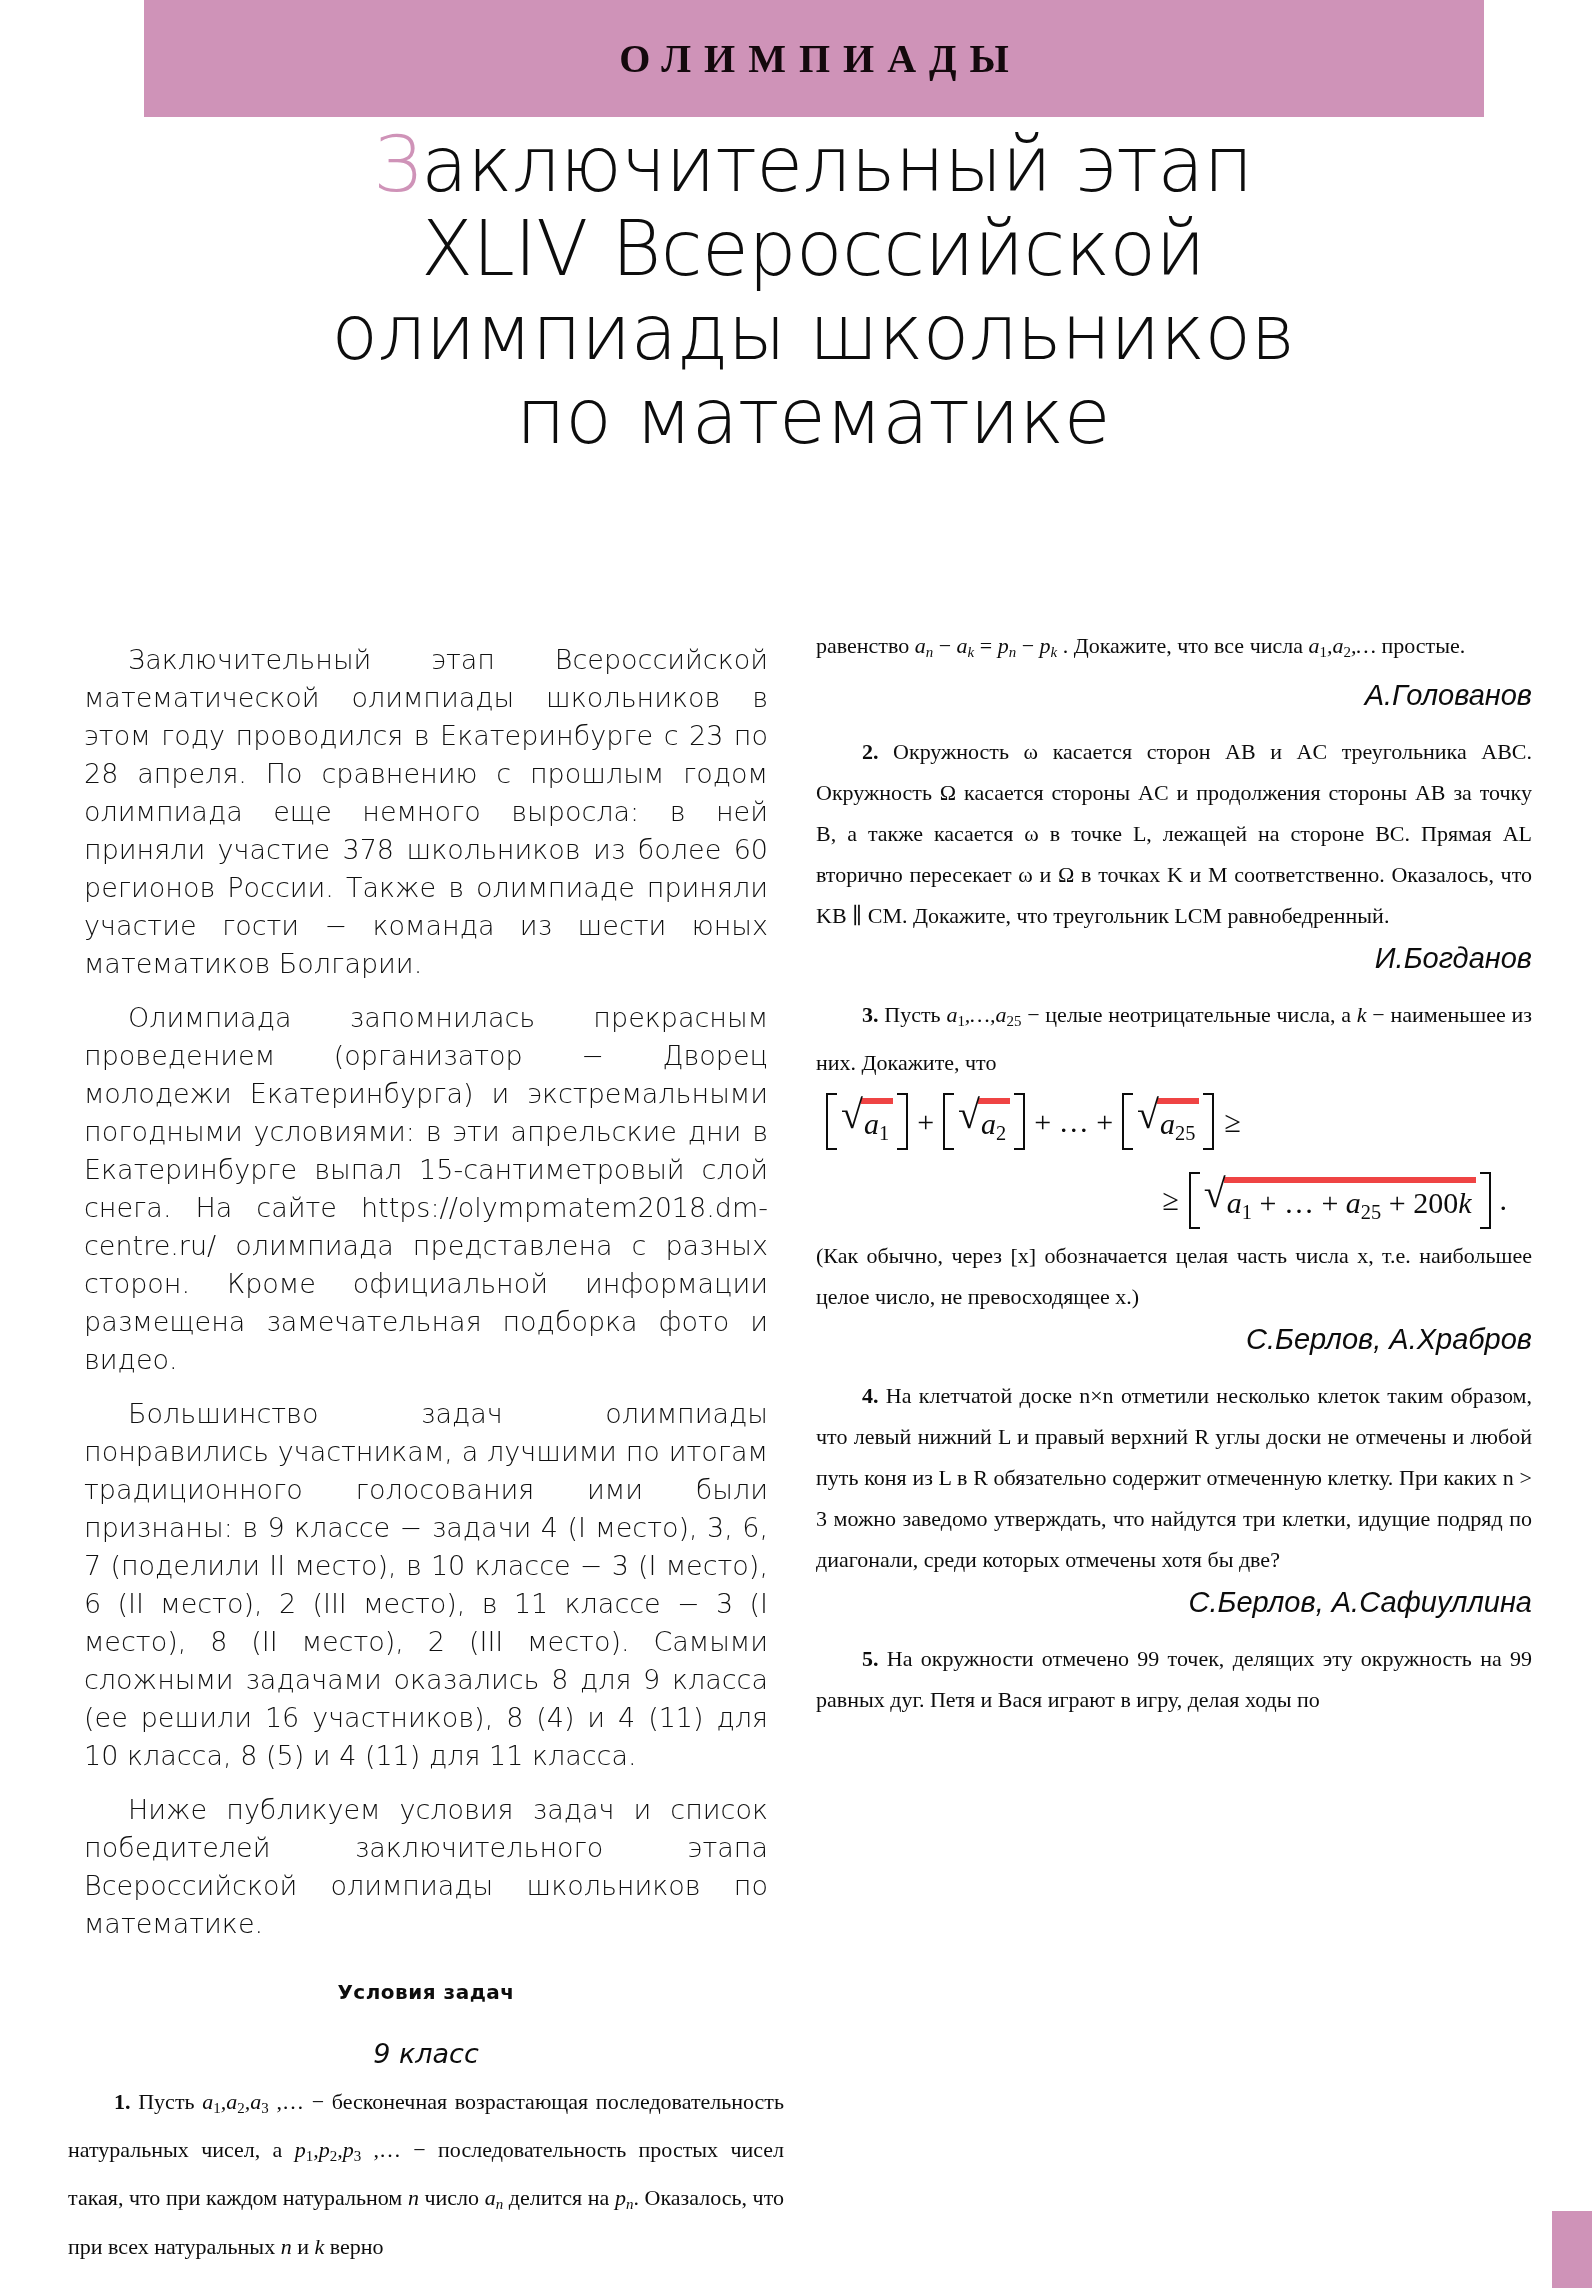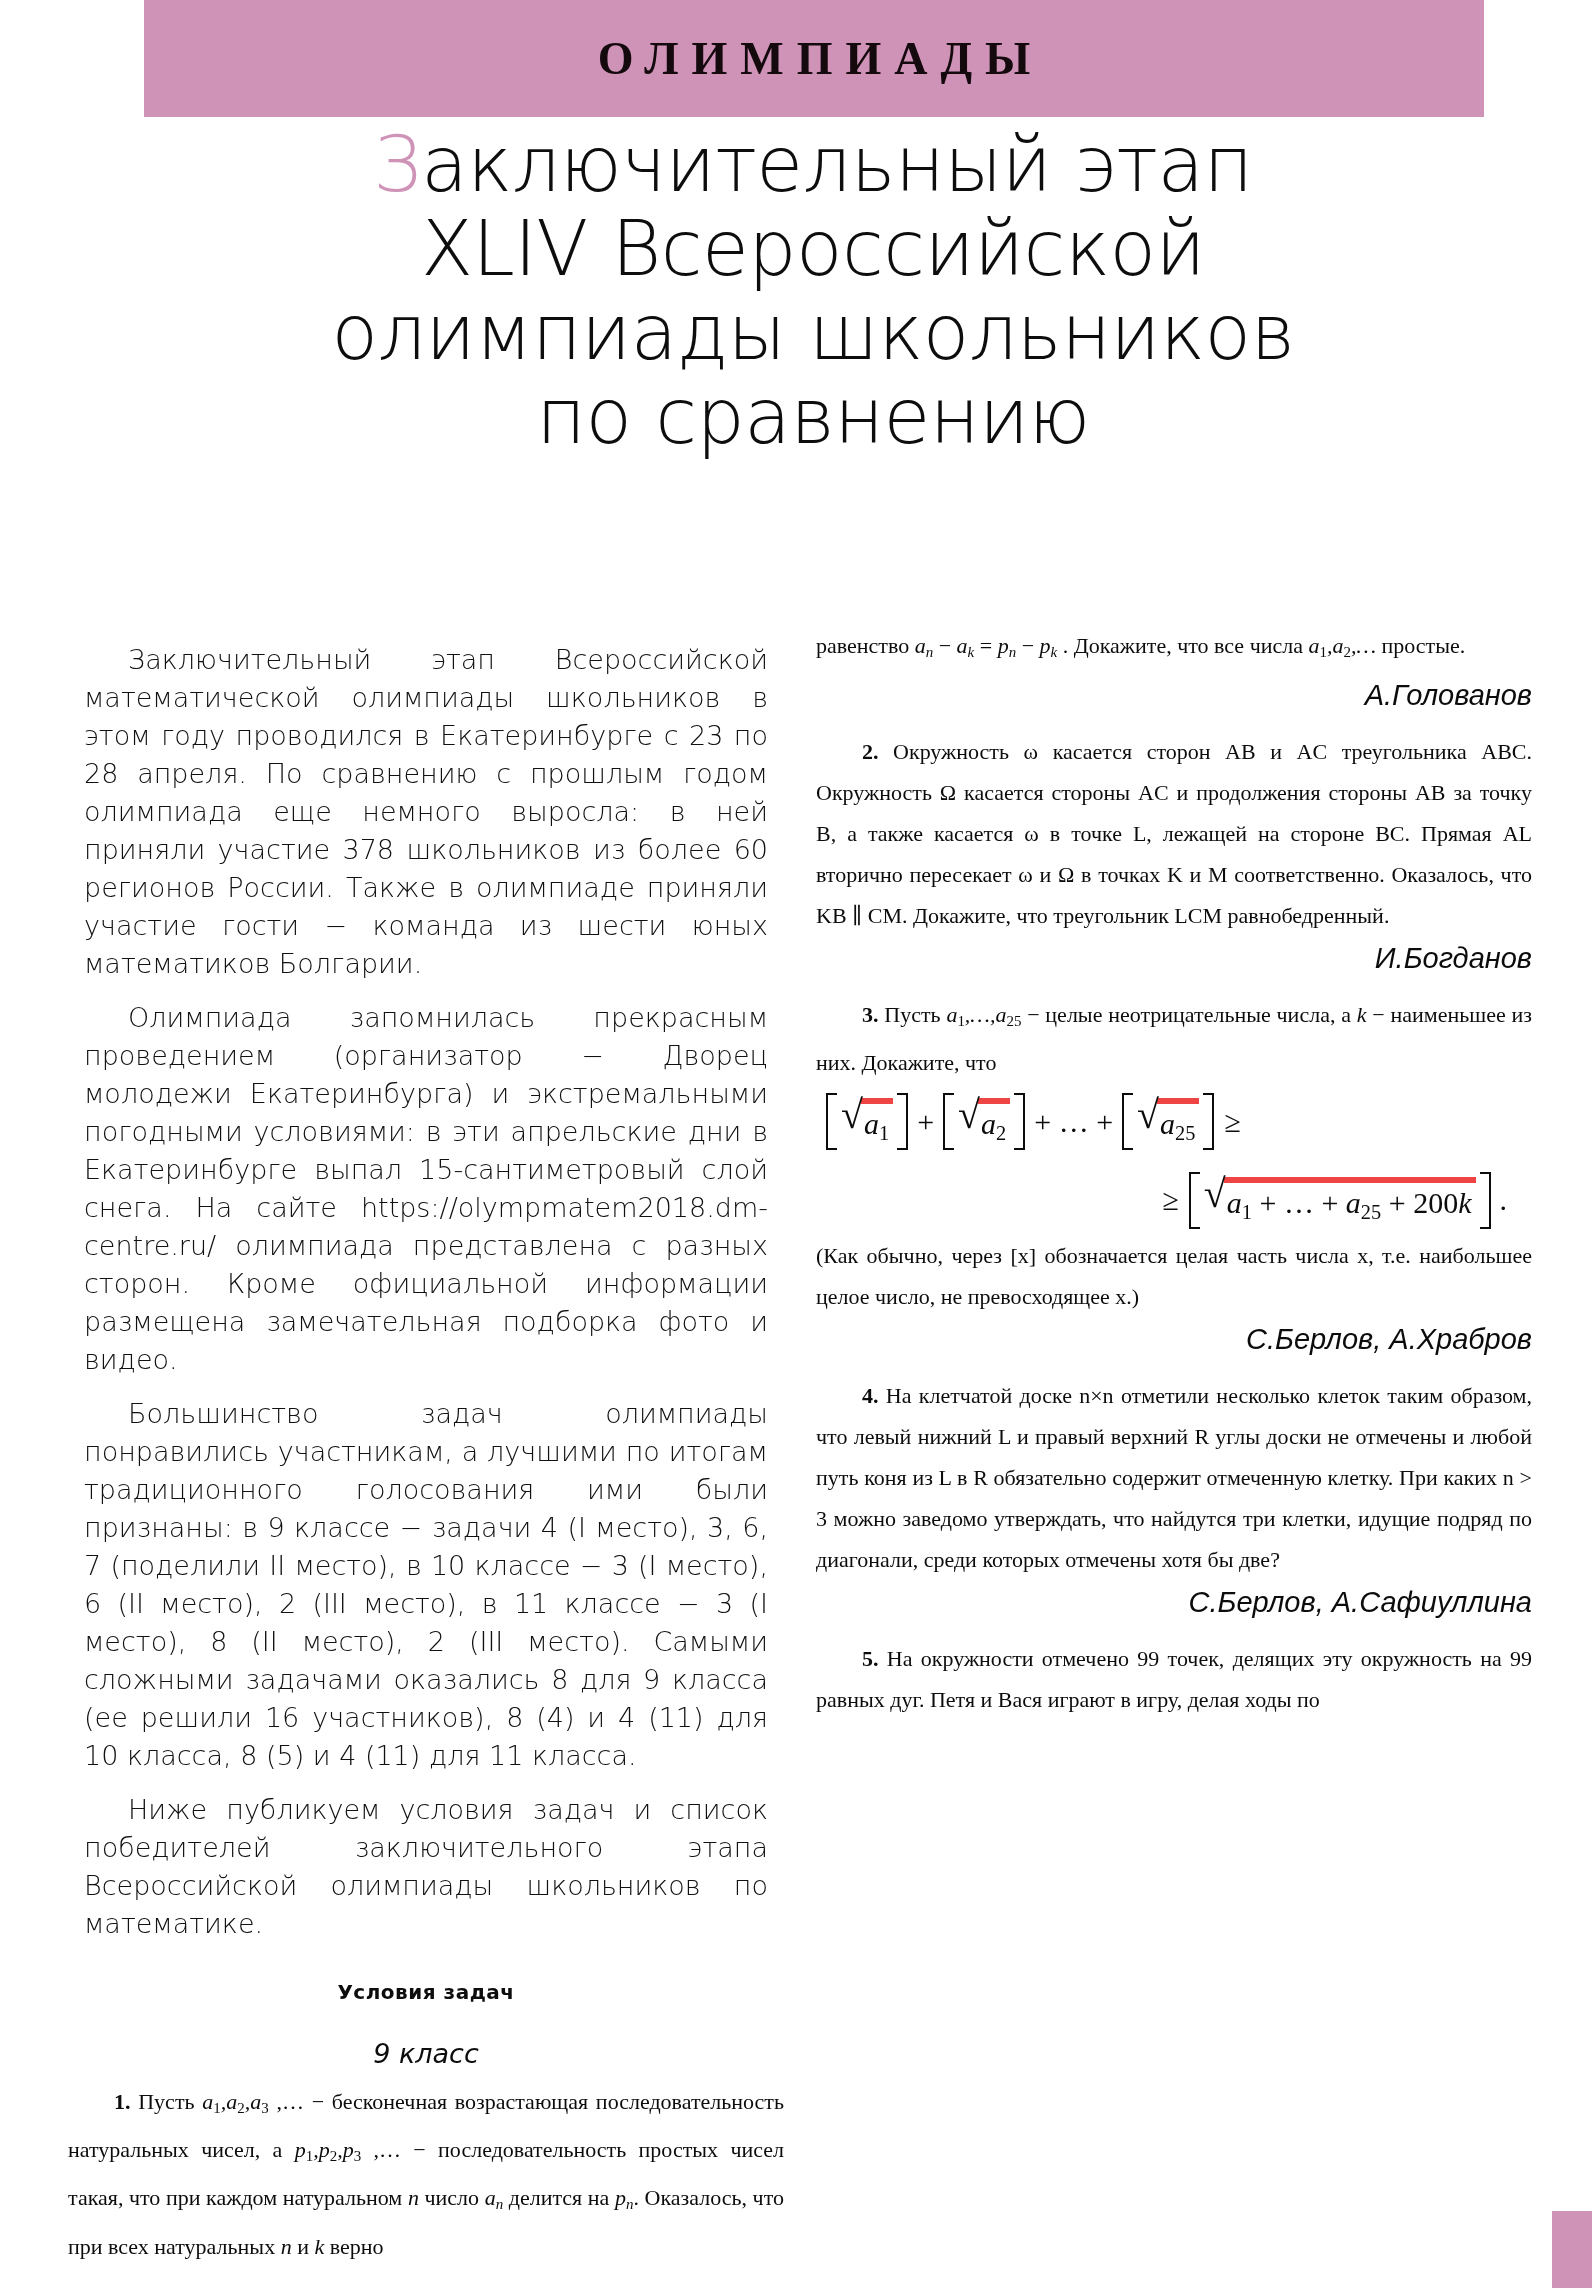--- a/index.html
+++ b/index.html
@@ -24,21 +24,21 @@
     width: 1340px;
     height: 117px;
     background: #cf93b8;
     display: flex;
     align-items: center;
     justify-content: center;
   }
   .masthead-text {
     font-family: "Liberation Serif", "DejaVu Serif", serif;
     font-weight: 700;
-    font-size: 46px;
+    font-size: 40px;
     letter-spacing: 13px;
     color: #14090d;
     text-indent: 13px;
     white-space: nowrap;
   }
 
   
   .title-block {
     position: absolute;
     left: 144px;
@@ -219,21 +219,21 @@
 <div class="page">
 
   <div class="masthead">
     <div class="masthead-text">ОЛИМПИАДЫ</div>
   </div>
 
   <div class="title-block">
     <div class="title-line"><span class="dropcap">З</span><span>аключительный этап</span></div>
     <div class="title-line">XLIV Всероссийской</div>
     <div class="title-line">олимпиады школьников</div>
-    <div class="title-line">по сравнению</div>
+    <div class="title-line">по математике</div>
   </div>
 
   <div class="columns">
 
     <div class="col col-left">
       <div class="news">
         <p>Заключительный этап Всероссийской математической олимпиады школьников в этом году проводился в Екатеринбурге с 23 по 28 апреля. По сравнению с прошлым годом олимпиада еще немного выросла: в ней приняли участие 378 школьников из более 60 регионов России. Также в олимпиаде приняли участие гости − команда из шести юных математиков Болгарии.</p>
         <p class="cont">Олимпиада запомнилась прекрасным проведением (организатор − Дворец молодежи Екатеринбурга) и экстремальными погодными условиями: в эти апрельские дни в Екатеринбурге выпал 15-сантиметровый слой снега. На сайте https://olympmatem2018.dm-centre.ru/ олимпиада представлена с разных сторон. Кроме официальной информации размещена замечательная подборка фото и видео.</p>
         <p class="cont">Большинство задач олимпиады понравились участникам, а лучшими по итогам традиционного голосования ими были признаны: в 9 классе − задачи 4 (I место), 3, 6, 7 (поделили II место), в 10 классе − 3 (I место), 6 (II место), 2 (III место), в 11 классе − 3 (I место), 8 (II место), 2 (III место). Самыми сложными задачами оказались 8 для 9 класса (ее решили 16 участников), 8 (4) и 4 (11) для 10 класса, 8 (5) и 4 (11) для 11 класса.</p>
         <p class="cont">Ниже публикуем условия задач и список победителей заключительного этапа Всероссийской олимпиады школьников по математике.</p>

